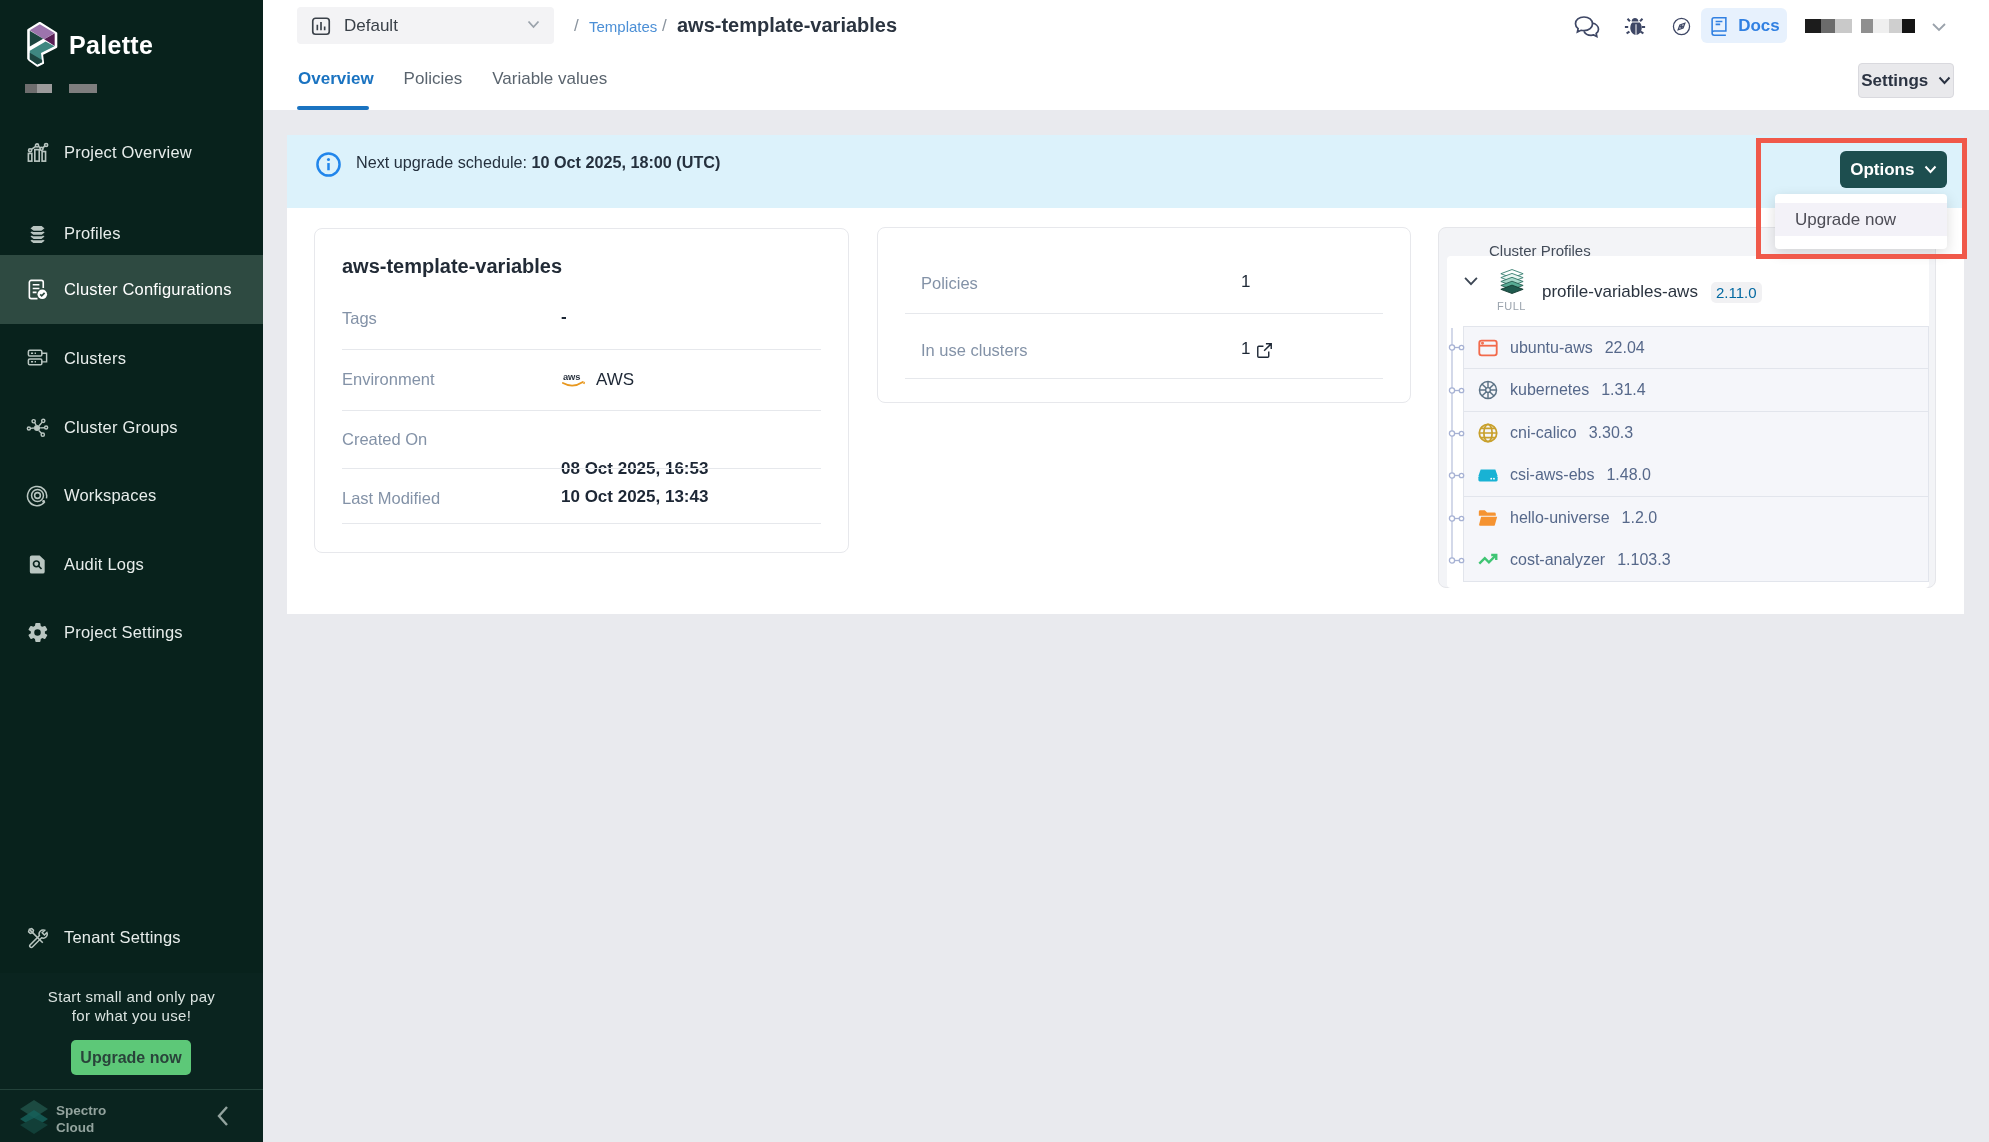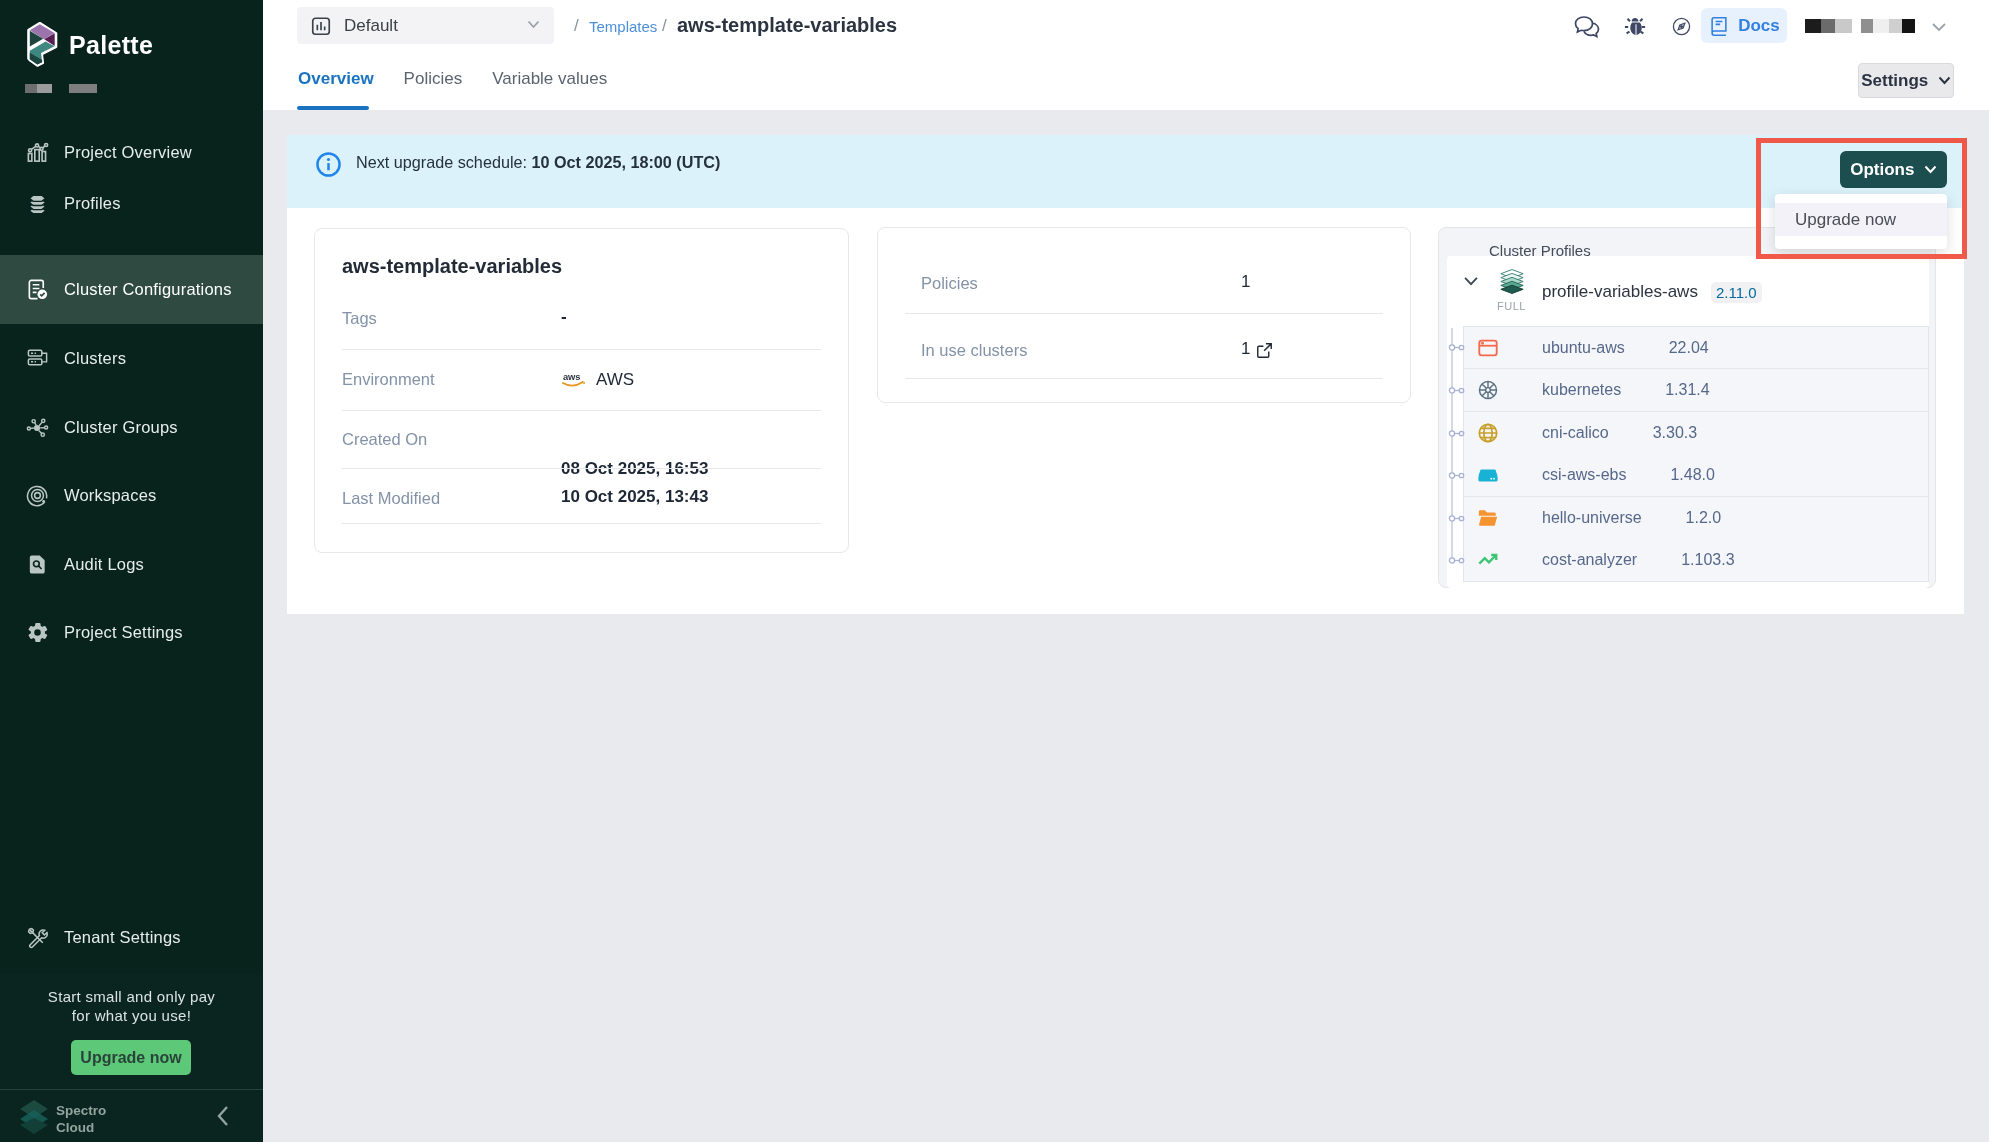--- a/index.html
+++ b/index.html
@@ -43,21 +43,21 @@
 #banner .btext { position:absolute; left:69px; top:18px; font-size:16.2px; color:#25313e; }
 .card { position:absolute; background:#ffffff; border:1px solid #e7e8ec; border-radius:8px; }
 .row-label { color:#8392a7; font-size:16.5px; }
 .row-value { color:#1d2735; font-size:17px; font-weight:700; }
 .divider { position:absolute; left:27px; right:27px; height:1px; background:#e6e8ec; }
 
 
 #card3 { position:absolute; left:1151px; top:92px; width:498px; height:361px; background:#f3f4f7; border:1px solid #e5e6ea; border-radius:8px; }
 #card3 .c3-label { position:absolute; left:10px; top:14px; font-size:15px; color:#434c59;margin-left:40px; }
 #c3-inner { position:absolute; left:8px; top:28px; width:482px; height:332px; background:#ffffff; border-radius:4px; }
-.pack-row { position:absolute; left:16px; width:466px; height:43px; background:#f5f6fa; border:1px solid #e2e5ec; border-top:none; display:flex; align-items:center;gap:32px; }
+.pack-row { position:absolute; left:16px; width:466px; height:43px; background:#f5f6fa; border:1px solid #e2e5ec; border-top:none; display:flex; align-items:center; }
 .pack-row.first { border-top:1px solid #e2e5ec; }
 .pack-row .pk-icon { width:22px; height:22px; margin-left:13px; flex:none; }
 .pack-row .pk-name { margin-left:11px; font-size:16px; color:#56688a; }
 .pack-row .pk-ver { margin-left:12px; font-size:16px; color:#56688a; }
 
 
 #options-btn { position:absolute; left:1840px; top:151px; width:107px; height:37px; background:#1d4e4f; border-radius:6px; display:flex; align-items:center; justify-content:center; color:#ffffff; font-size:17px; font-weight:700; }
 #dropdown { position:absolute; left:1775px; top:194px; width:172px; height:55px; background:#ffffff; border-radius:4px; box-shadow:0 4px 14px rgba(0,0,0,0.14); }
 #dropdown .dd-row { position:absolute; left:0; top:9px; width:172px; height:33px; background:#f3f2f8; display:flex; align-items:center; }
 #dropdown .dd-row span { margin-left:20px; font-size:17px; color:#4c4c55; }
@@ -89,21 +89,21 @@
         <rect x="9.2" y="9" width="4.6" height="12"></rect>
         <rect x="16.8" y="11" width="3.6" height="10"></rect>
         <circle cx="4.3" cy="9.7" r="1.6"></circle>
         <circle cx="11.5" cy="4.6" r="1.6"></circle>
         <circle cx="16.2" cy="8.2" r="1.6"></circle>
         <circle cx="21" cy="4.2" r="1.6"></circle>
         <path d="M5.7 8.7 L10.1 5.6 M13 5.7 L14.9 7.2 M17.6 7.1 L19.7 5.1"></path>
       </svg>
       <span class="mi-label">Project Overview</span>
     </div>
-    <div class="menu-item" style="top:169px;align-items:center;">
+    <div class="menu-item" style="top:199px;align-items:center;">
       <svg class="mi-icon" viewBox="0 0 24 24">
           <path d="M3.5 19.5 L7.5 16.3 H16.5 L20.5 19.5 L16.5 22.7 H7.5 Z" fill="#b9c6c1" stroke="#0a231e" stroke-width="1.5"></path>
           <path d="M3.5 15.2 L7.5 12.0 H16.5 L20.5 15.2 L16.5 18.4 H7.5 Z" fill="#b9c6c1" stroke="#0a231e" stroke-width="1.5"></path>
           <path d="M3.5 10.9 L7.5 7.7 H16.5 L20.5 10.9 L16.5 14.100000000000001 H7.5 Z" fill="#b9c6c1" stroke="#0a231e" stroke-width="1.5"></path>
           <path d="M3.5 6.6 L7.5 3.3999999999999995 H16.5 L20.5 6.6 L16.5 9.8 H7.5 Z" fill="#b9c6c1" stroke="#0a231e" stroke-width="1.5"></path>
         </svg>
       <span class="mi-label">Profiles</span>
     </div>
     <div class="menu-item" style="top:324px;">
       <svg class="mi-icon" viewBox="0 0 24 24" fill="none" stroke="#b9c6c1" stroke-width="1.6">

